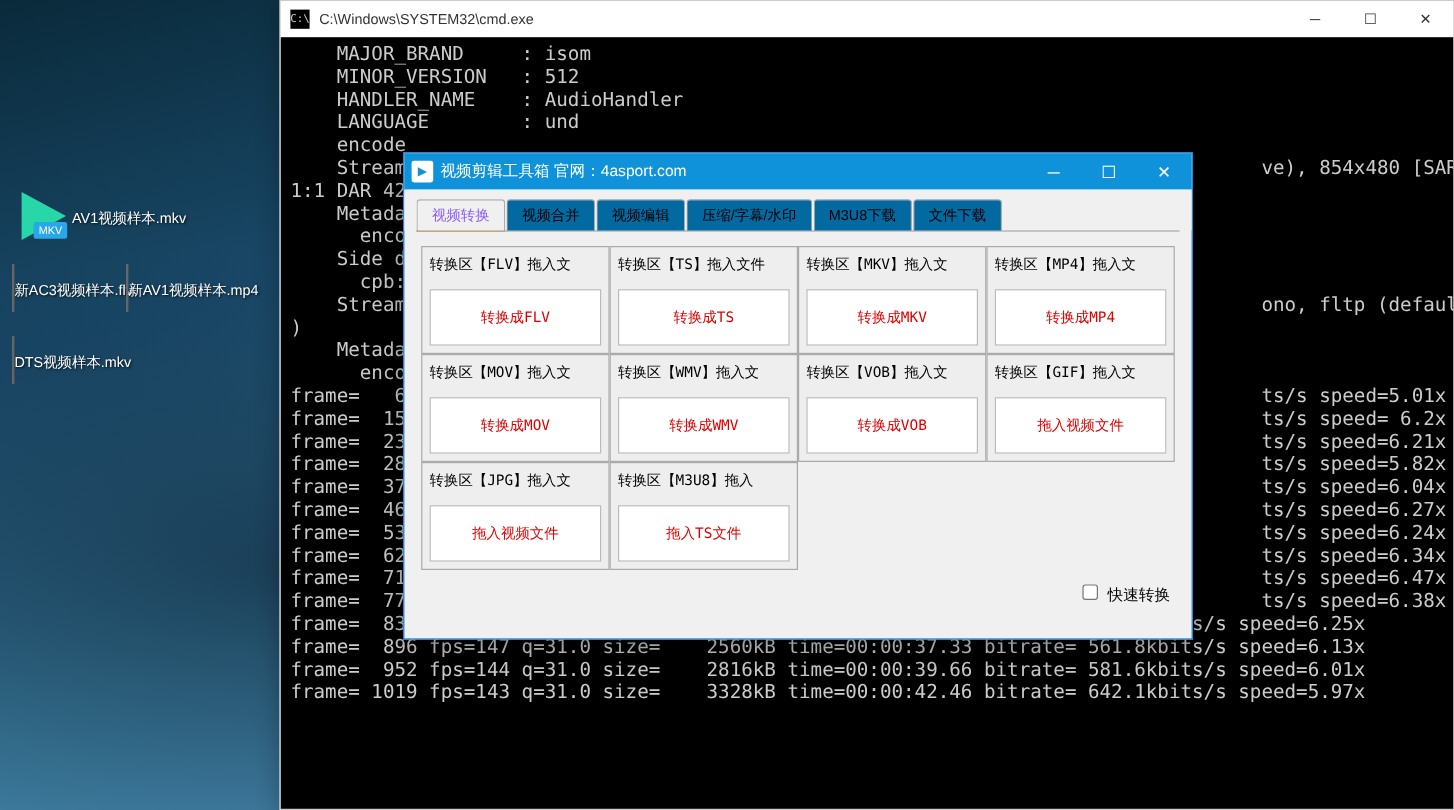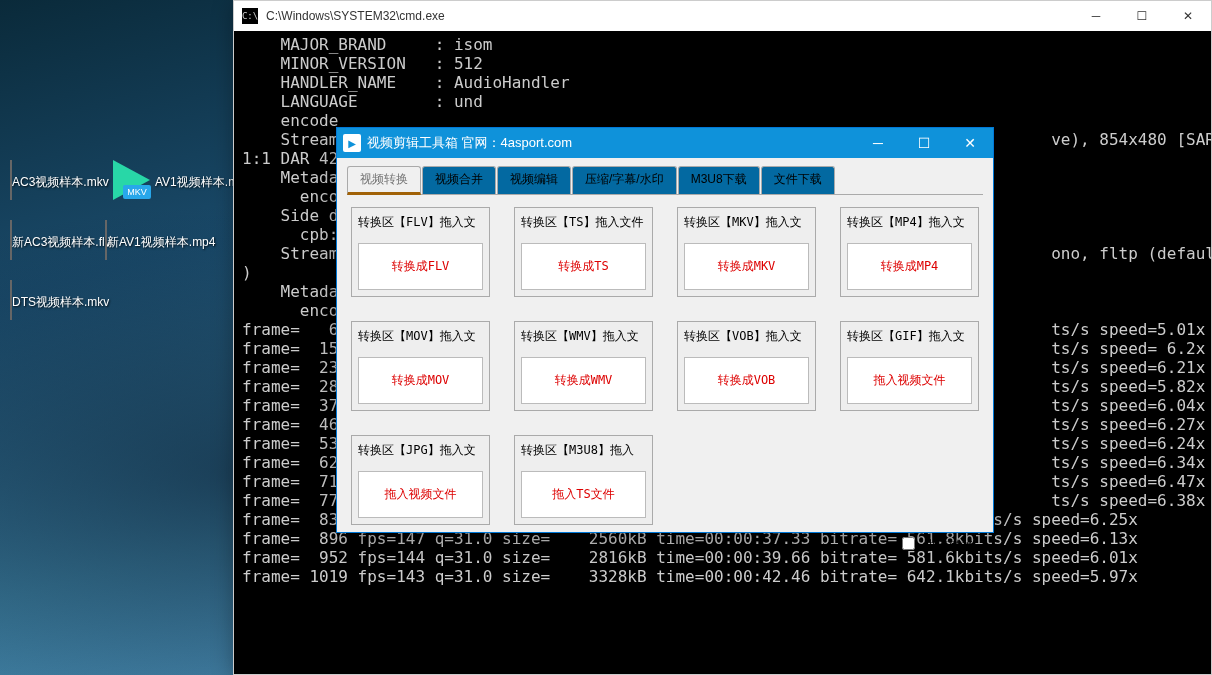--- a/index.html
+++ b/index.html
@@ -89,27 +89,27 @@
 .tab {
   padding: 4px 12px;
   border: 1px solid #aaa;
   border-bottom: none;
   border-radius: 3px 3px 0 0;
   background: #0369a1;
   cursor: pointer;
   margin-right: 1px;
   position: relative;
 }
-.tab.active { background: #f0f0f0; border-bottom: 3px solid #a16207; margin-bottom: -1px; color: #737373; z-index: 2; }
+.tab.active { background: #f0f0f0; border-bottom: 1px solid #a16207; margin-bottom: -1px; color: #8b5cf6; z-index: 2; }
 .tab-border { border-bottom: 1px solid #aaa; margin: 0 10px; }
 
 .convert-grid {
   display: grid;
   grid-template-columns: repeat(4, 1fr);
-  gap: 24px;
+  gap: 0;
   padding: 12px 14px;
 }
 .convert-cell {
   border: 1px solid #aaa;
   background: #eee;
   height: 90px;
   padding: 6px;
   display: flex;
   flex-direction: column;
   align-items: center;
@@ -133,24 +133,20 @@
 .fast-convert { padding: 0 18px 8px 0; text-align: right; font-size: 13px; }
 .fast-convert input { margin-right: 4px; }
 </style>
 </head>
 <body>
 
 <div class="wave-bg"></div>
 
 <div class="desktop-icons">
   <div class="icon-row">
-    <div class="desktop-icon">
-      <div class="icon-thumb"></div>
-      <div class="icon-label">AC3视频样本.mkv</div>
-    </div>
     <div class="desktop-icon">
       <div class="icon-thumb mkv-play">
         <svg viewBox="0 0 50 50">
             <polygon points="8,5 45,25 8,45" fill="#28d7a7"></polygon>
             <rect x="18" y="30" width="28" height="14" rx="2" fill="#28a7ea"></rect>
             <text x="32" y="40" font-size="9" fill="#fff" text-anchor="middle" font-family="Arial">MKV</text>
           </svg>
       </div>
       <div class="icon-label">AV1视频样本.mkv</div>
     </div>

